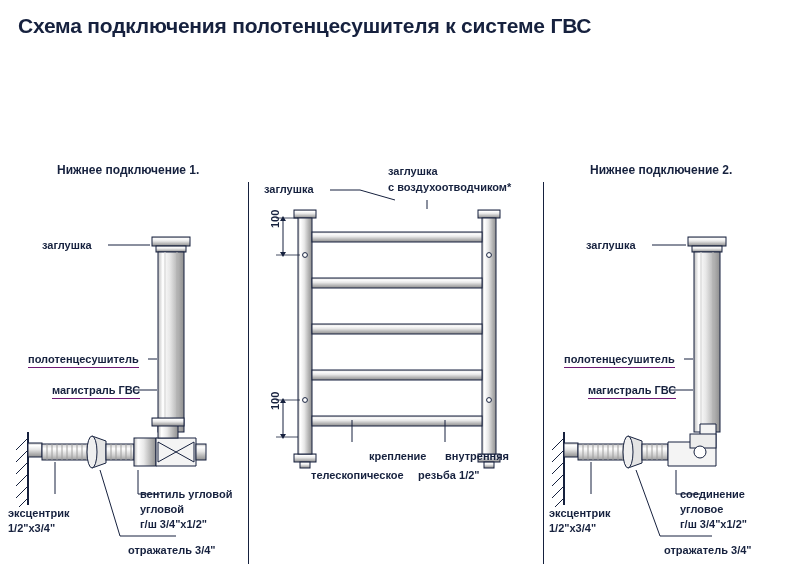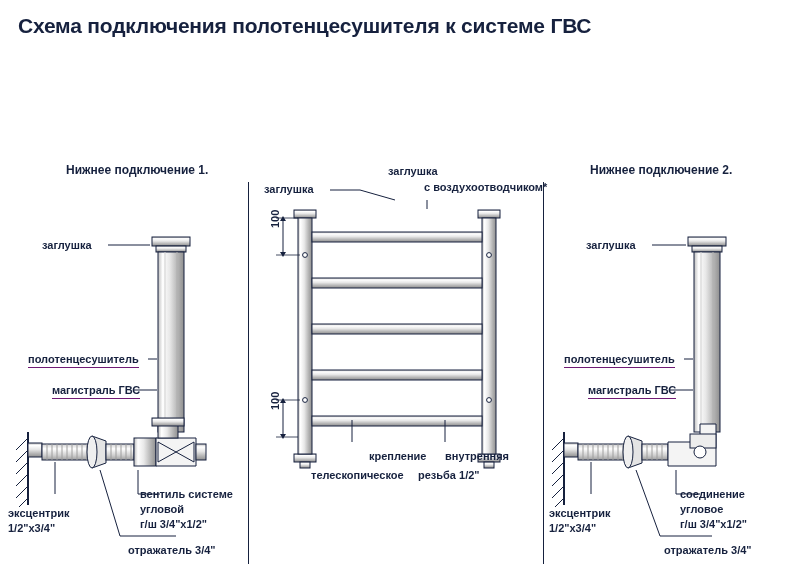--- a/index.html
+++ b/index.html
@@ -262,35 +262,35 @@
       <line x1="684" y1="359" x2="693" y2="359"></line>
       <line x1="669" y1="390" x2="693" y2="390"></line>
       <line x1="591" y1="494" x2="591" y2="462"></line>
       <line x1="700" y1="494" x2="676" y2="494"></line>
       <line x1="676" y1="494" x2="676" y2="470"></line>
       <line x1="712" y1="536" x2="660" y2="536"></line>
       <line x1="660" y1="536" x2="636" y2="470"></line>
     </g>
   </svg>
 
-  <div class="hdr" style="left:66px; top:163px;">Нижнее подключение 1.</div>
+  <div class="hdr" style="left:57px; top:163px;">Нижнее подключение 1.</div>
 
   <div class="lbl" style="left:42px; top:238px;">заглушка</div>
   <div class="lbl uline" style="left:28px; top:352px;">полотенцесушитель</div>
   <div class="lbl uline" style="left:52px; top:383px;">магистраль ГВС</div>
   <div class="lbl" style="left:8px; top:506px;">эксцентрик</div>
   <div class="lbl" style="left:8px; top:521px;">1/2"х3/4"</div>
-  <div class="lbl" style="left:140px; top:487px;">вентиль системе</div>
+  <div class="lbl" style="left:140px; top:487px;">вентиль угловой</div>
   <div class="lbl" style="left:140px; top:502px;">угловой</div>
   <div class="lbl" style="left:140px; top:517px;">г/ш 3/4"х1/2"</div>
   <div class="lbl" style="left:128px; top:543px;">отражатель 3/4"</div>
 
   <div class="lbl" style="left:264px; top:182px;">заглушка</div>
   <div class="lbl" style="left:388px; top:164px;">заглушка</div>
-  <div class="lbl" style="left:388px; top:180px;margin-left:36px;">с воздухоотводчиком*</div>
+  <div class="lbl" style="left:388px; top:180px;">с воздухоотводчиком*</div>
   <div class="lbl" style="left:268px; top:228px; transform:rotate(-90deg); transform-origin:left top;">100</div>
   <div class="lbl" style="left:268px; top:410px; transform:rotate(-90deg); transform-origin:left top;">100</div>
   <div class="lbl" style="left:321px; top:449px;margin-left:48px;">крепление</div>
   <div class="lbl" style="left:311px; top:468px;">телескопическое</div>
   <div class="lbl" style="left:418px; top:449px;margin-left:27px;">внутренняя</div>
   <div class="lbl" style="left:418px; top:468px;">резьба 1/2"</div>
 
   <div class="hdr" style="left:590px; top:163px;">Нижнее подключение 2.</div>
 
   <div class="lbl" style="left:586px; top:238px;">заглушка</div>

